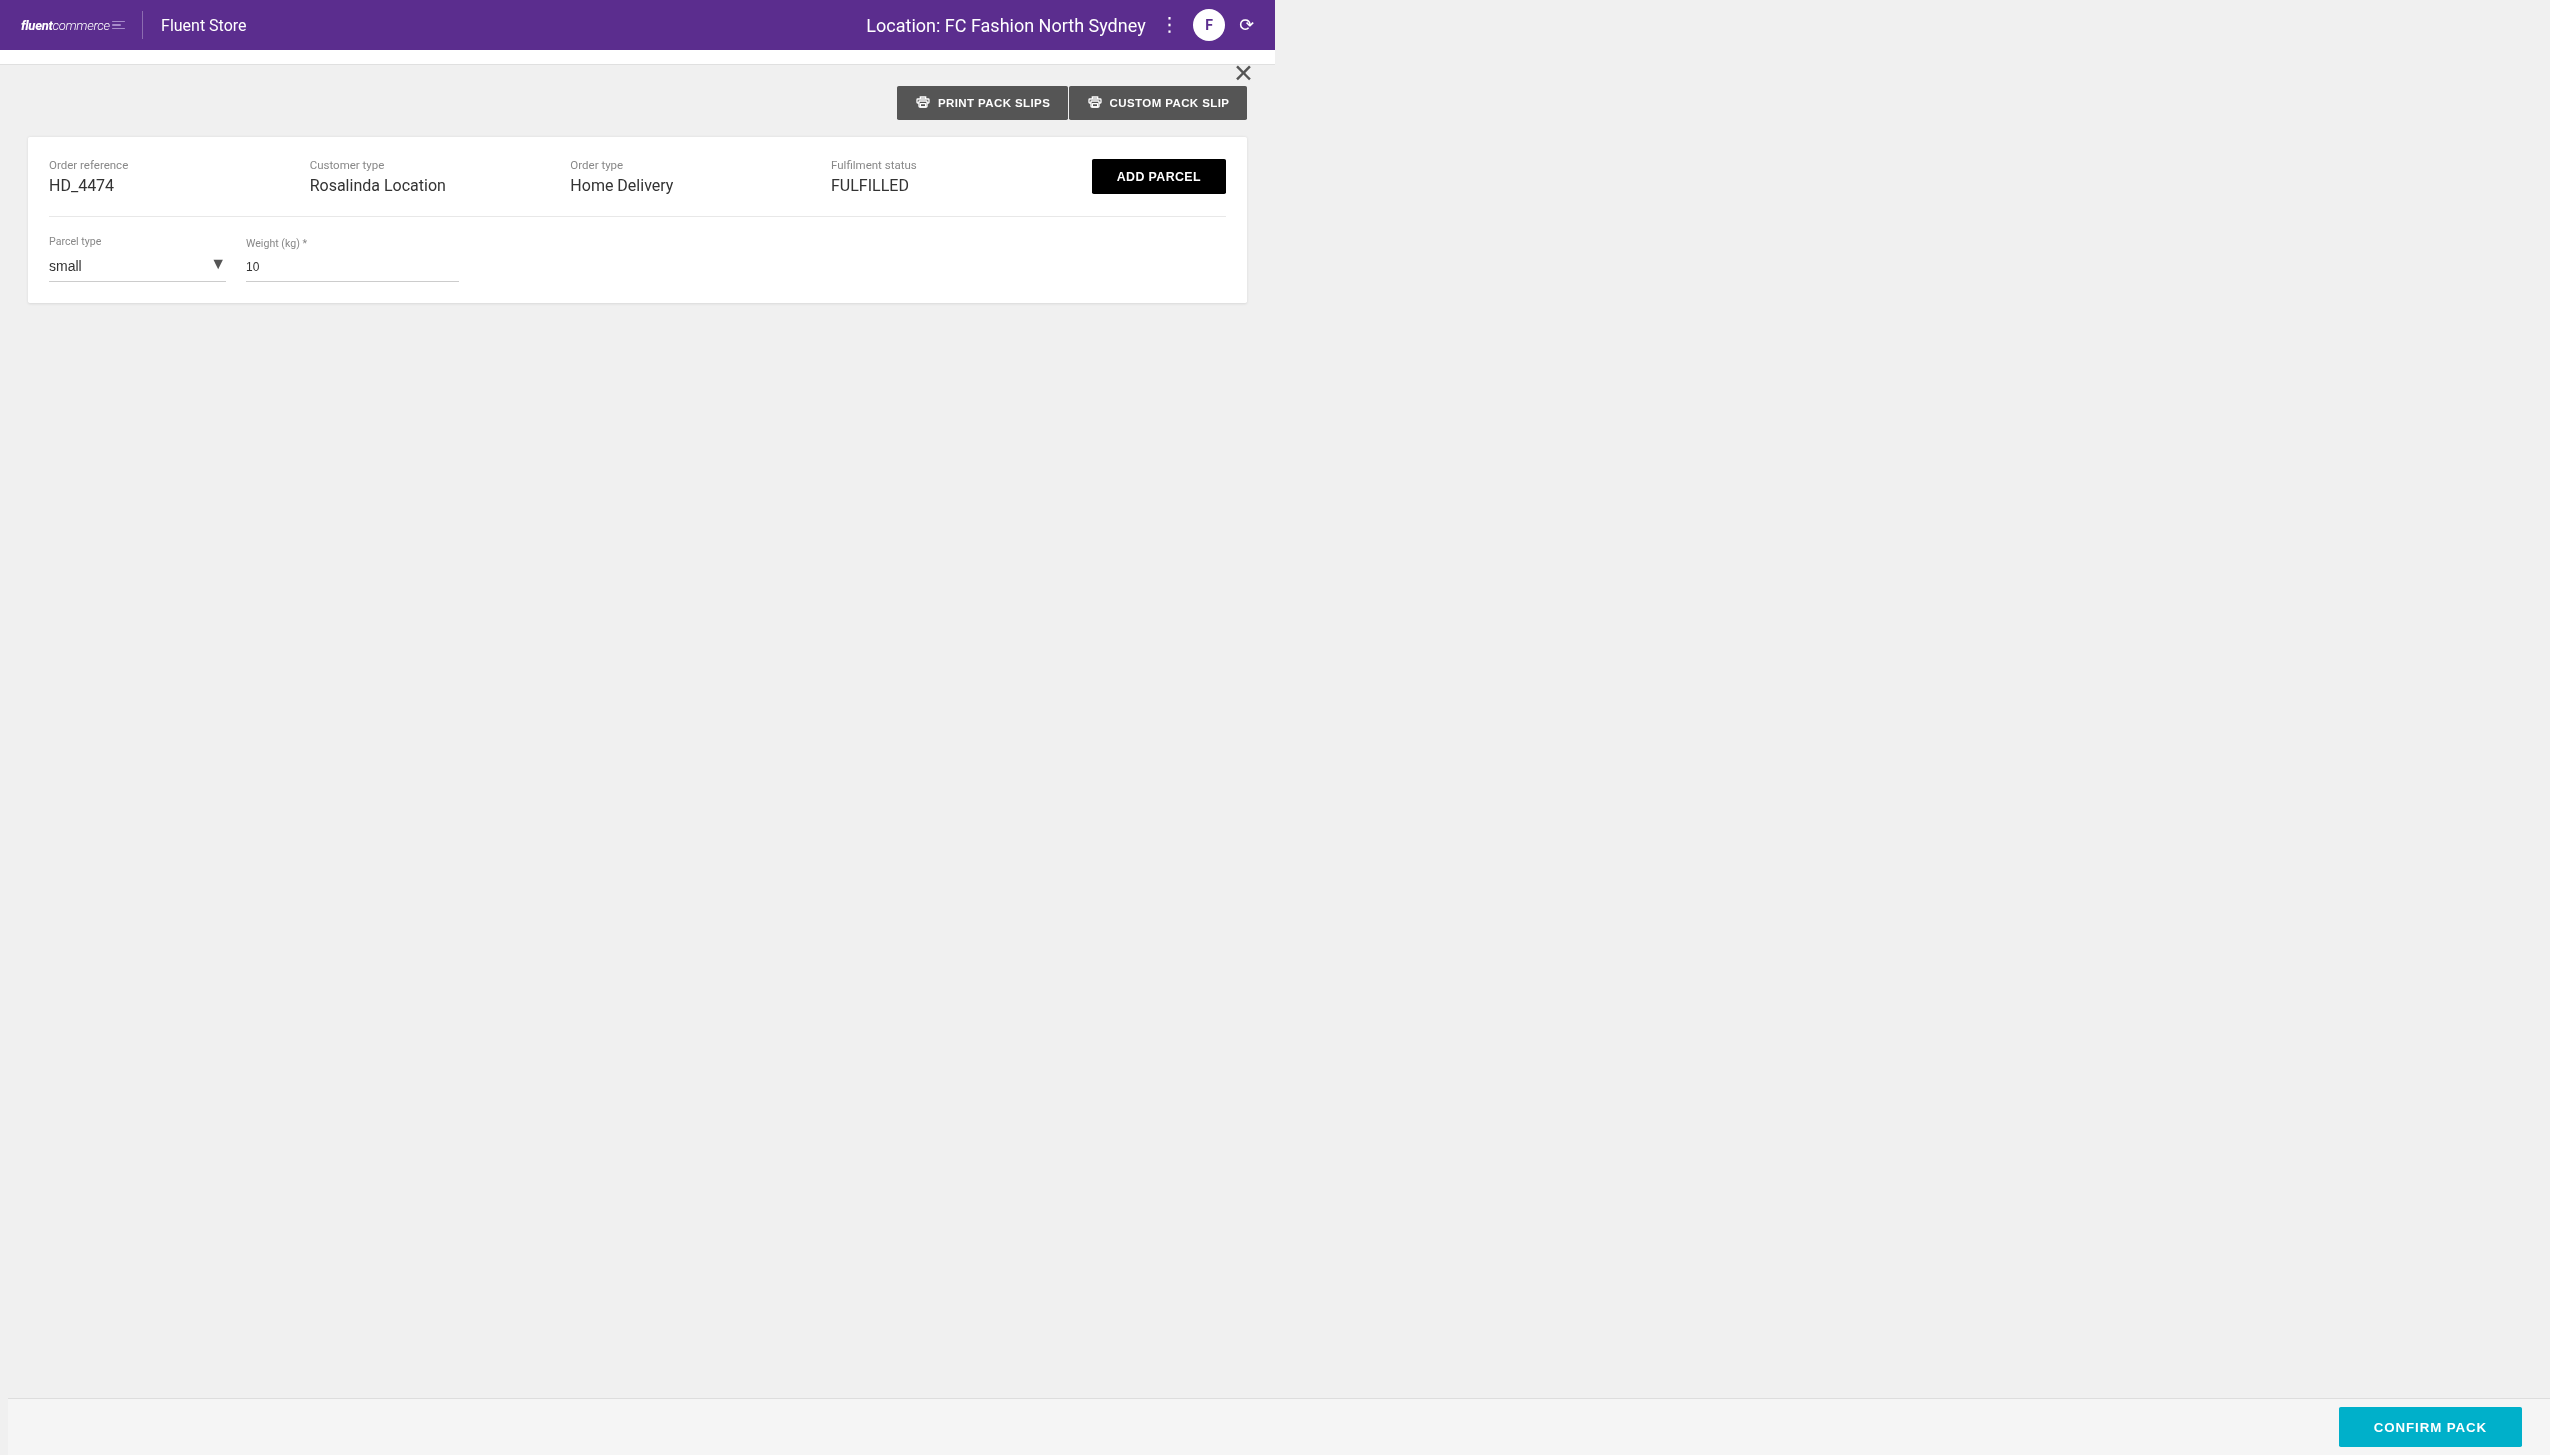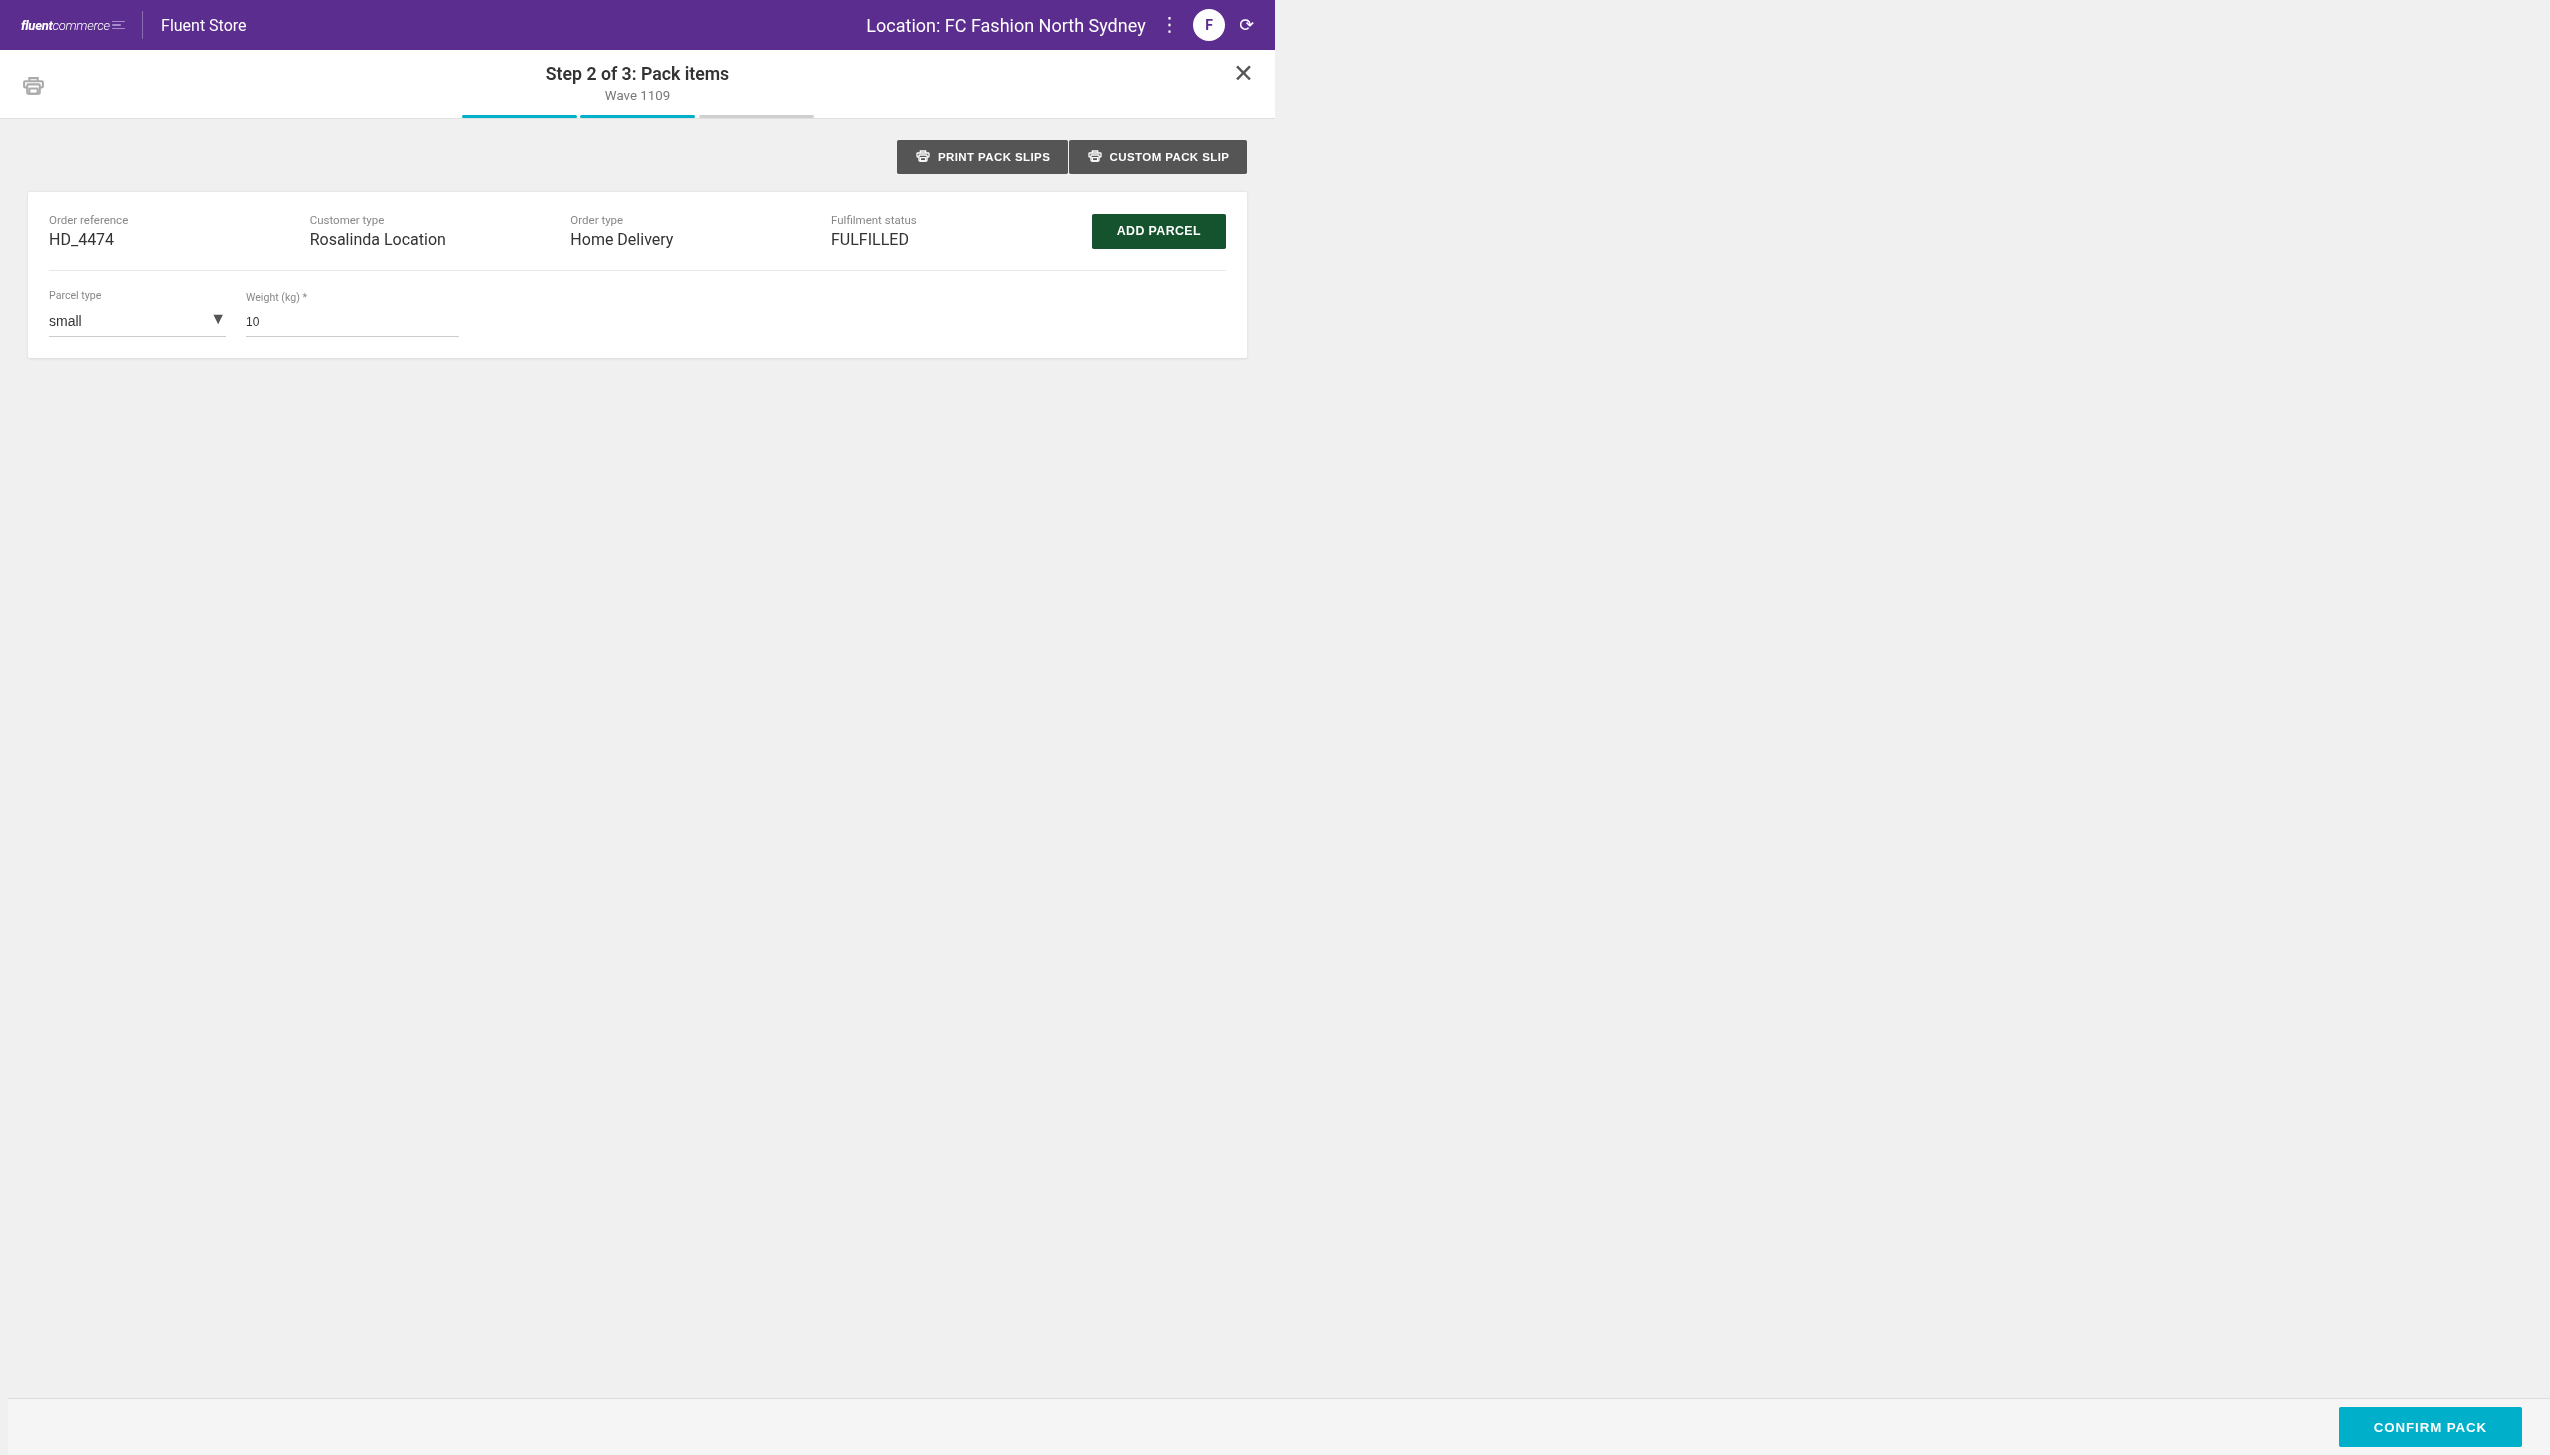--- a/index.html
+++ b/index.html
@@ -207,21 +207,21 @@
       margin-bottom: 3.5px;
     }
 
     .order-info-value {
       font-size: 16px;
       font-weight: 400;
       color: #333;
     }
 
     .add-parcel-btn {
-      background: #14532d;
+      background: #000000;
       color: white;
       border: none;
       padding: 10.6px 25px;
       font-size: 12.4px;
       font-weight: 700;
       letter-spacing: 0.4px;
       cursor: pointer;
       border-radius: 1.8px;
       text-transform: uppercase;
       white-space: nowrap;
@@ -382,39 +382,20 @@
     <span class="navbar-location">Location: FC Fashion North Sydney</span>
     <span class="navbar-more">⋮</span>
     <div class="navbar-avatar">
       <span>F</span>
     </div>
     <span class="navbar-refresh">⟳</span>
   </div>
 </nav>
 
 <div class="step-header">
-  <div class="step-header-inner">
-    <span class="print-icon-header">
-      <svg width="25" height="25" viewBox="0 0 24 24" fill="none" stroke="#aaa" stroke-width="2">
-        <rect x="6" y="9" width="12" height="9" rx="1"></rect>
-        <path d="M6 12H4a1 1 0 01-1-1V7a1 1 0 011-1h16a1 1 0 011 1v4a1 1 0 01-1 1h-2"></path>
-        <rect x="8" y="13" width="8" height="5" rx="0.5"></rect>
-        <path d="M8 6V3h8v3"></path>
-      </svg>
-    </span>
-
-    <div class="step-title">Step 2 of 3: Pack items</div>
-    <div class="step-subtitle">Wave 1109</div>
-
-    <div class="step-progress">
-      <div class="step-bar done"></div>
-      <div class="step-bar active"></div>
-      <div class="step-bar inactive"></div>
-    </div>
-  </div>
 
   <button class="close-btn">✕</button>
 </div>
 
 <div class="main-content">
 
   <div class="toolbar-row">
     <button class="btn-dark">
       <svg width="16" height="16" viewBox="0 0 24 24" fill="none" stroke="white" stroke-width="2">
         <rect x="6" y="9" width="12" height="9" rx="1"></rect>

